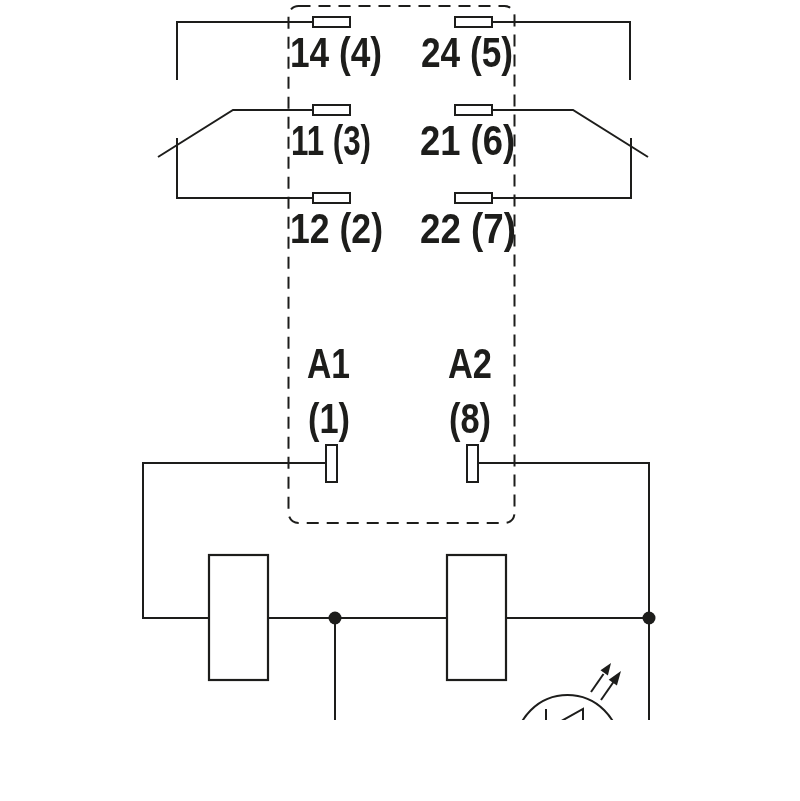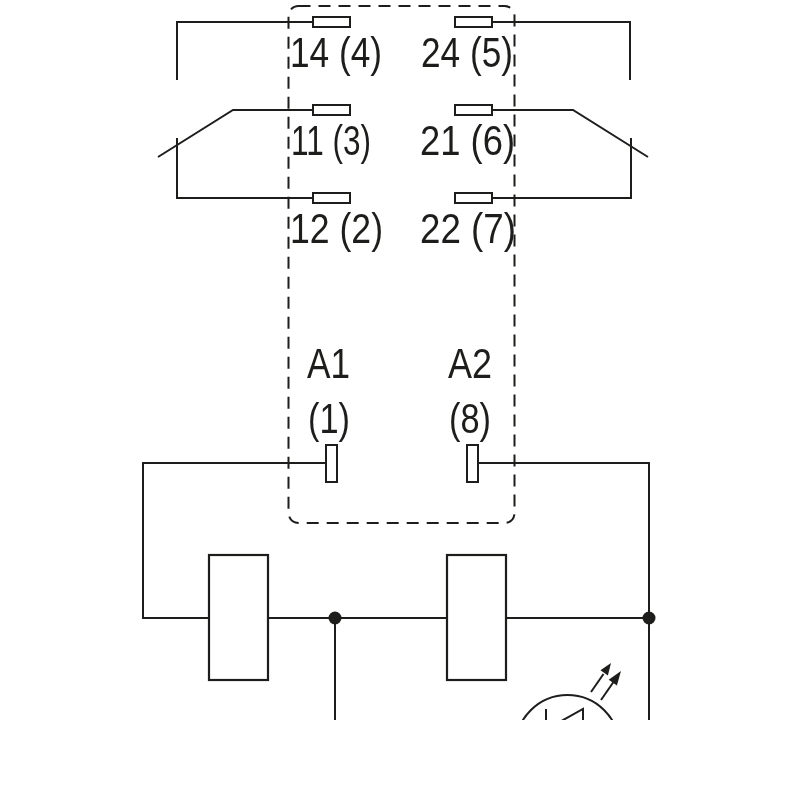--- a/index.html
+++ b/index.html
@@ -2,20 +2,21 @@
 <html><head>
 <meta charset="utf-8">
 <style>
   html,body{margin:0;padding:0;background:#ffffff;}
   .canvas{
     position:relative;
     width:800px;height:720px;
     background:#ffffff;
     font-family:"Liberation Sans",sans-serif;
     overflow:hidden;
+    font-weight:bold;
   }
   svg{display:block;}
   .wire{fill:none;stroke:#1d1d1b;stroke-width:2;stroke-linecap:butt;stroke-linejoin:miter;}
   .pad{fill:#ffffff;stroke:#1d1d1b;stroke-width:2;}
   .box{fill:#ffffff;stroke:#1d1d1b;stroke-width:2.2;}
   .dash{fill:none;stroke:#1d1d1b;stroke-width:2;stroke-dasharray:12 8;}
   .dot{fill:#1d1d1b;stroke:none;}
   .sym{fill:none;stroke:#1d1d1b;stroke-width:2;stroke-linejoin:miter;}
   .arrowhead{fill:#1d1d1b;stroke:none;}
   .lbl{font-family:"Liberation Sans",sans-serif;font-size:42px;fill:#1d1d1b;}

